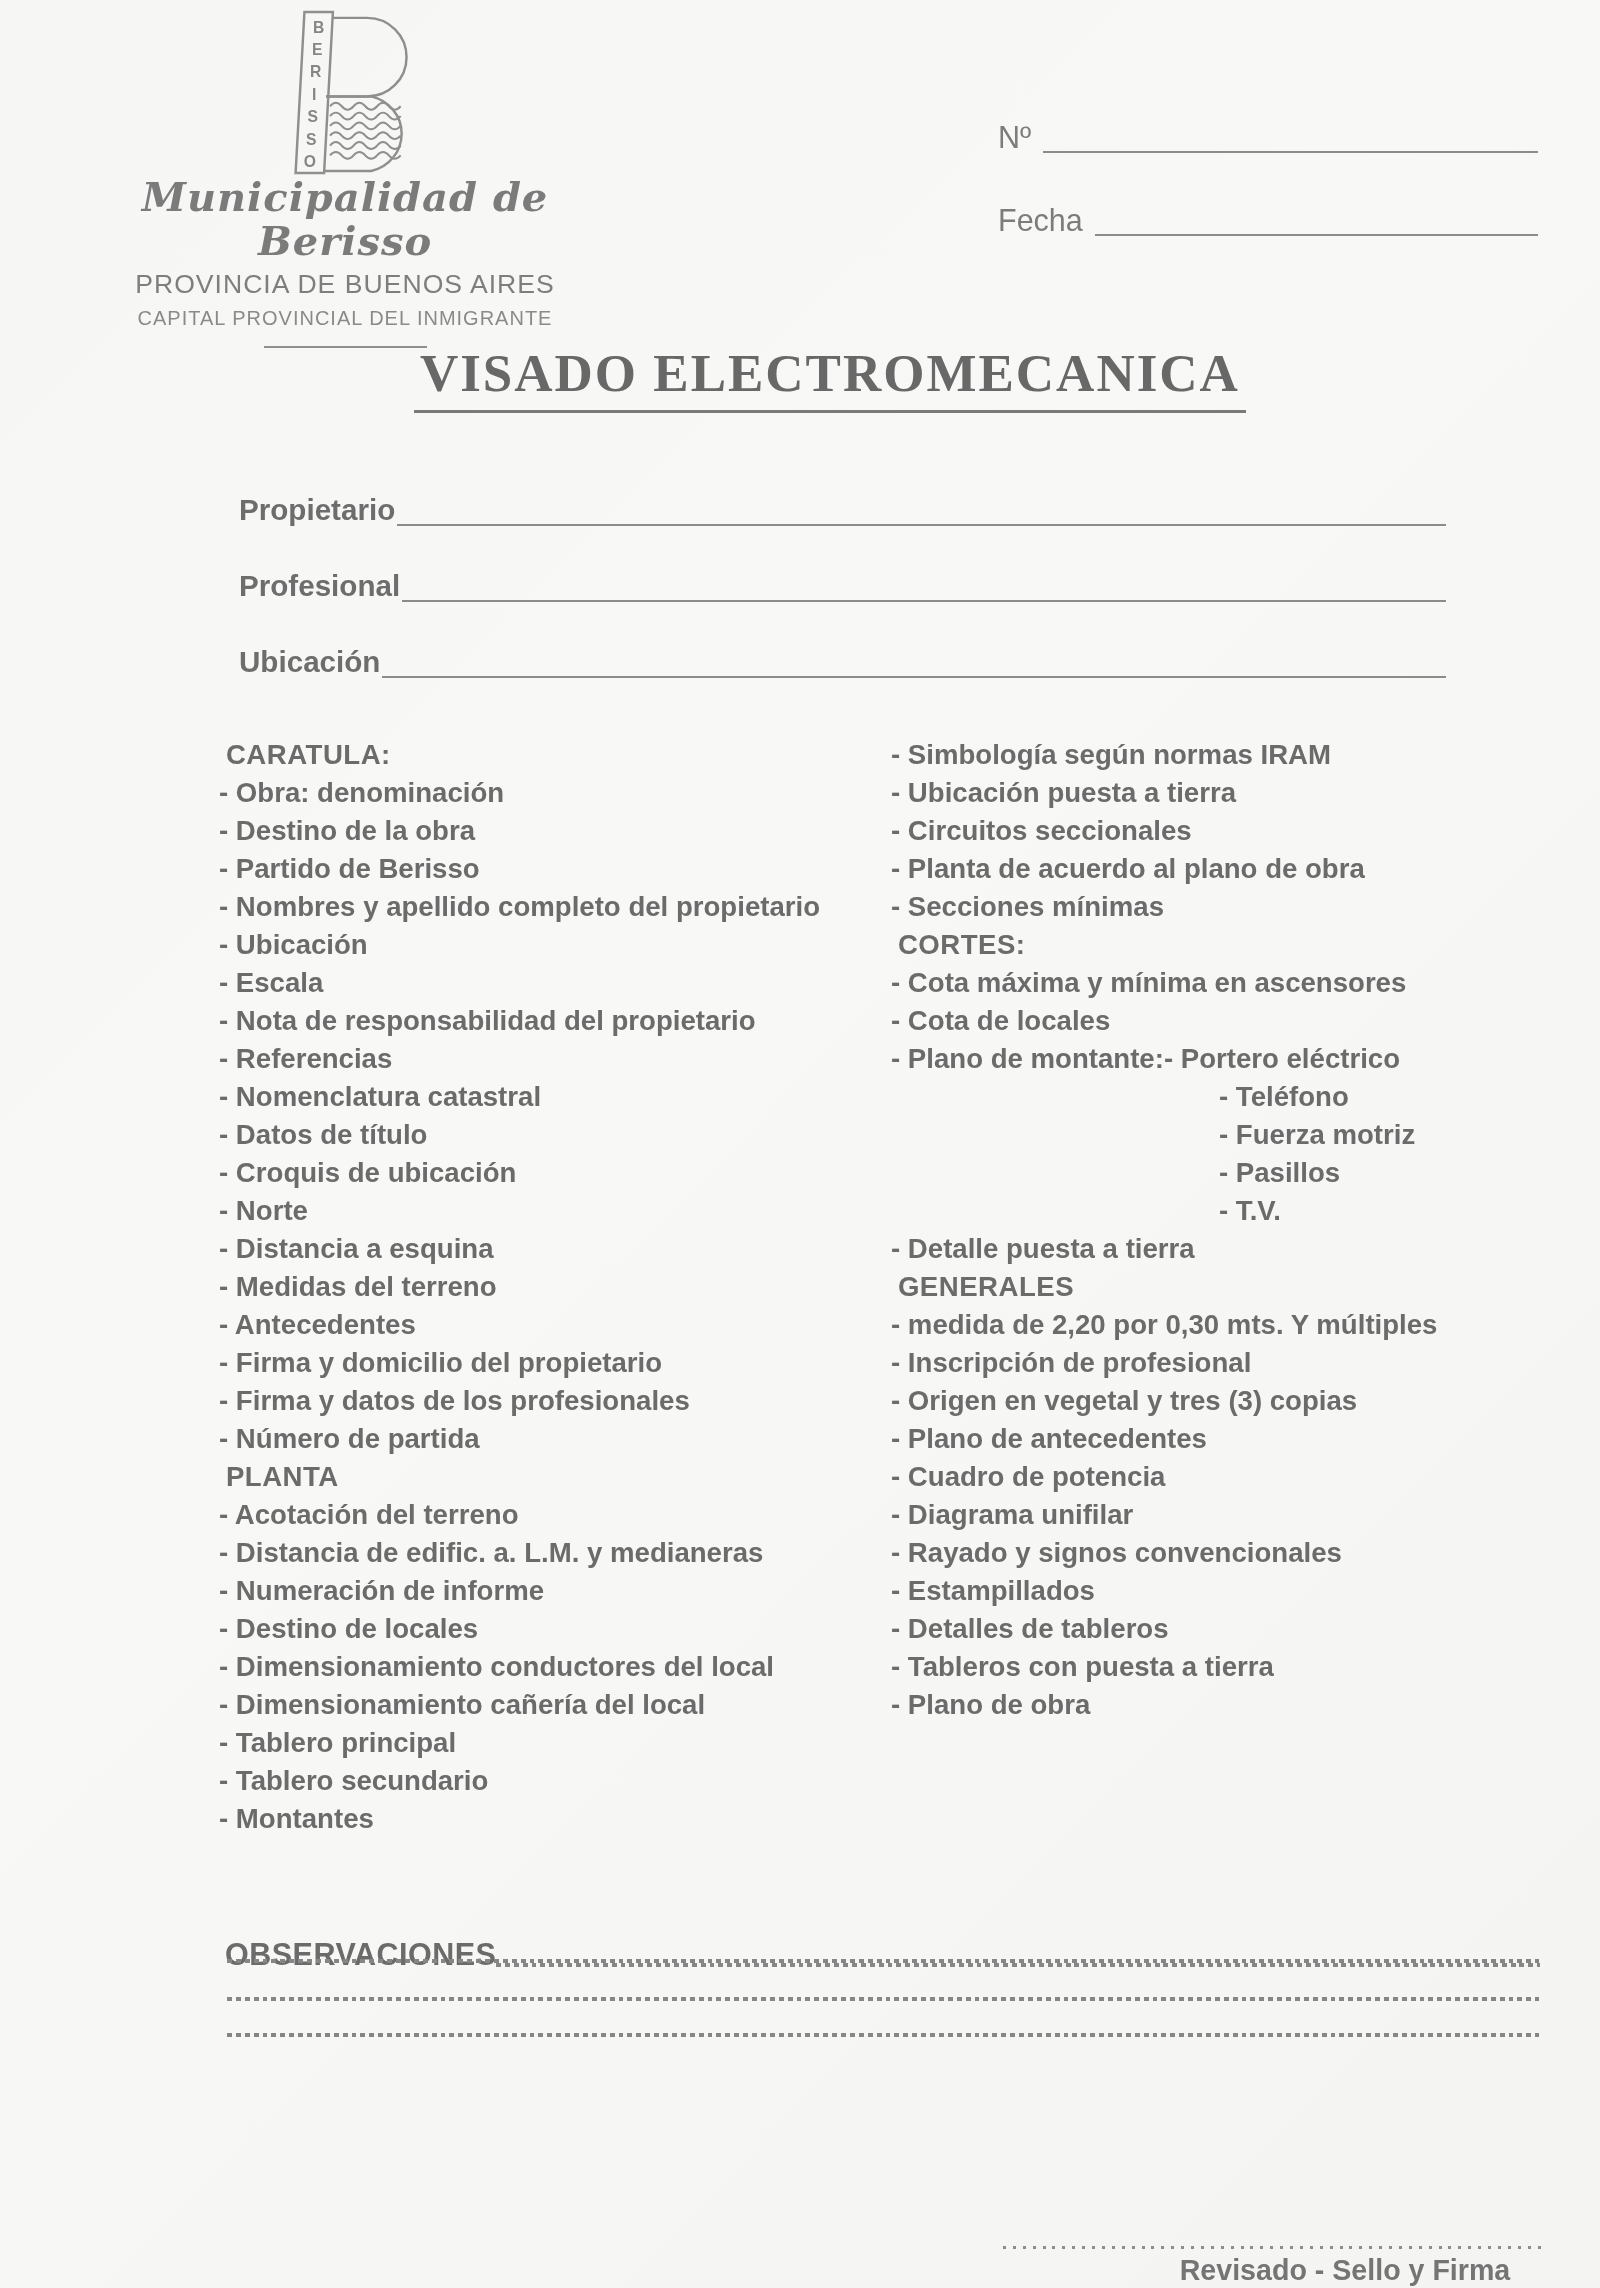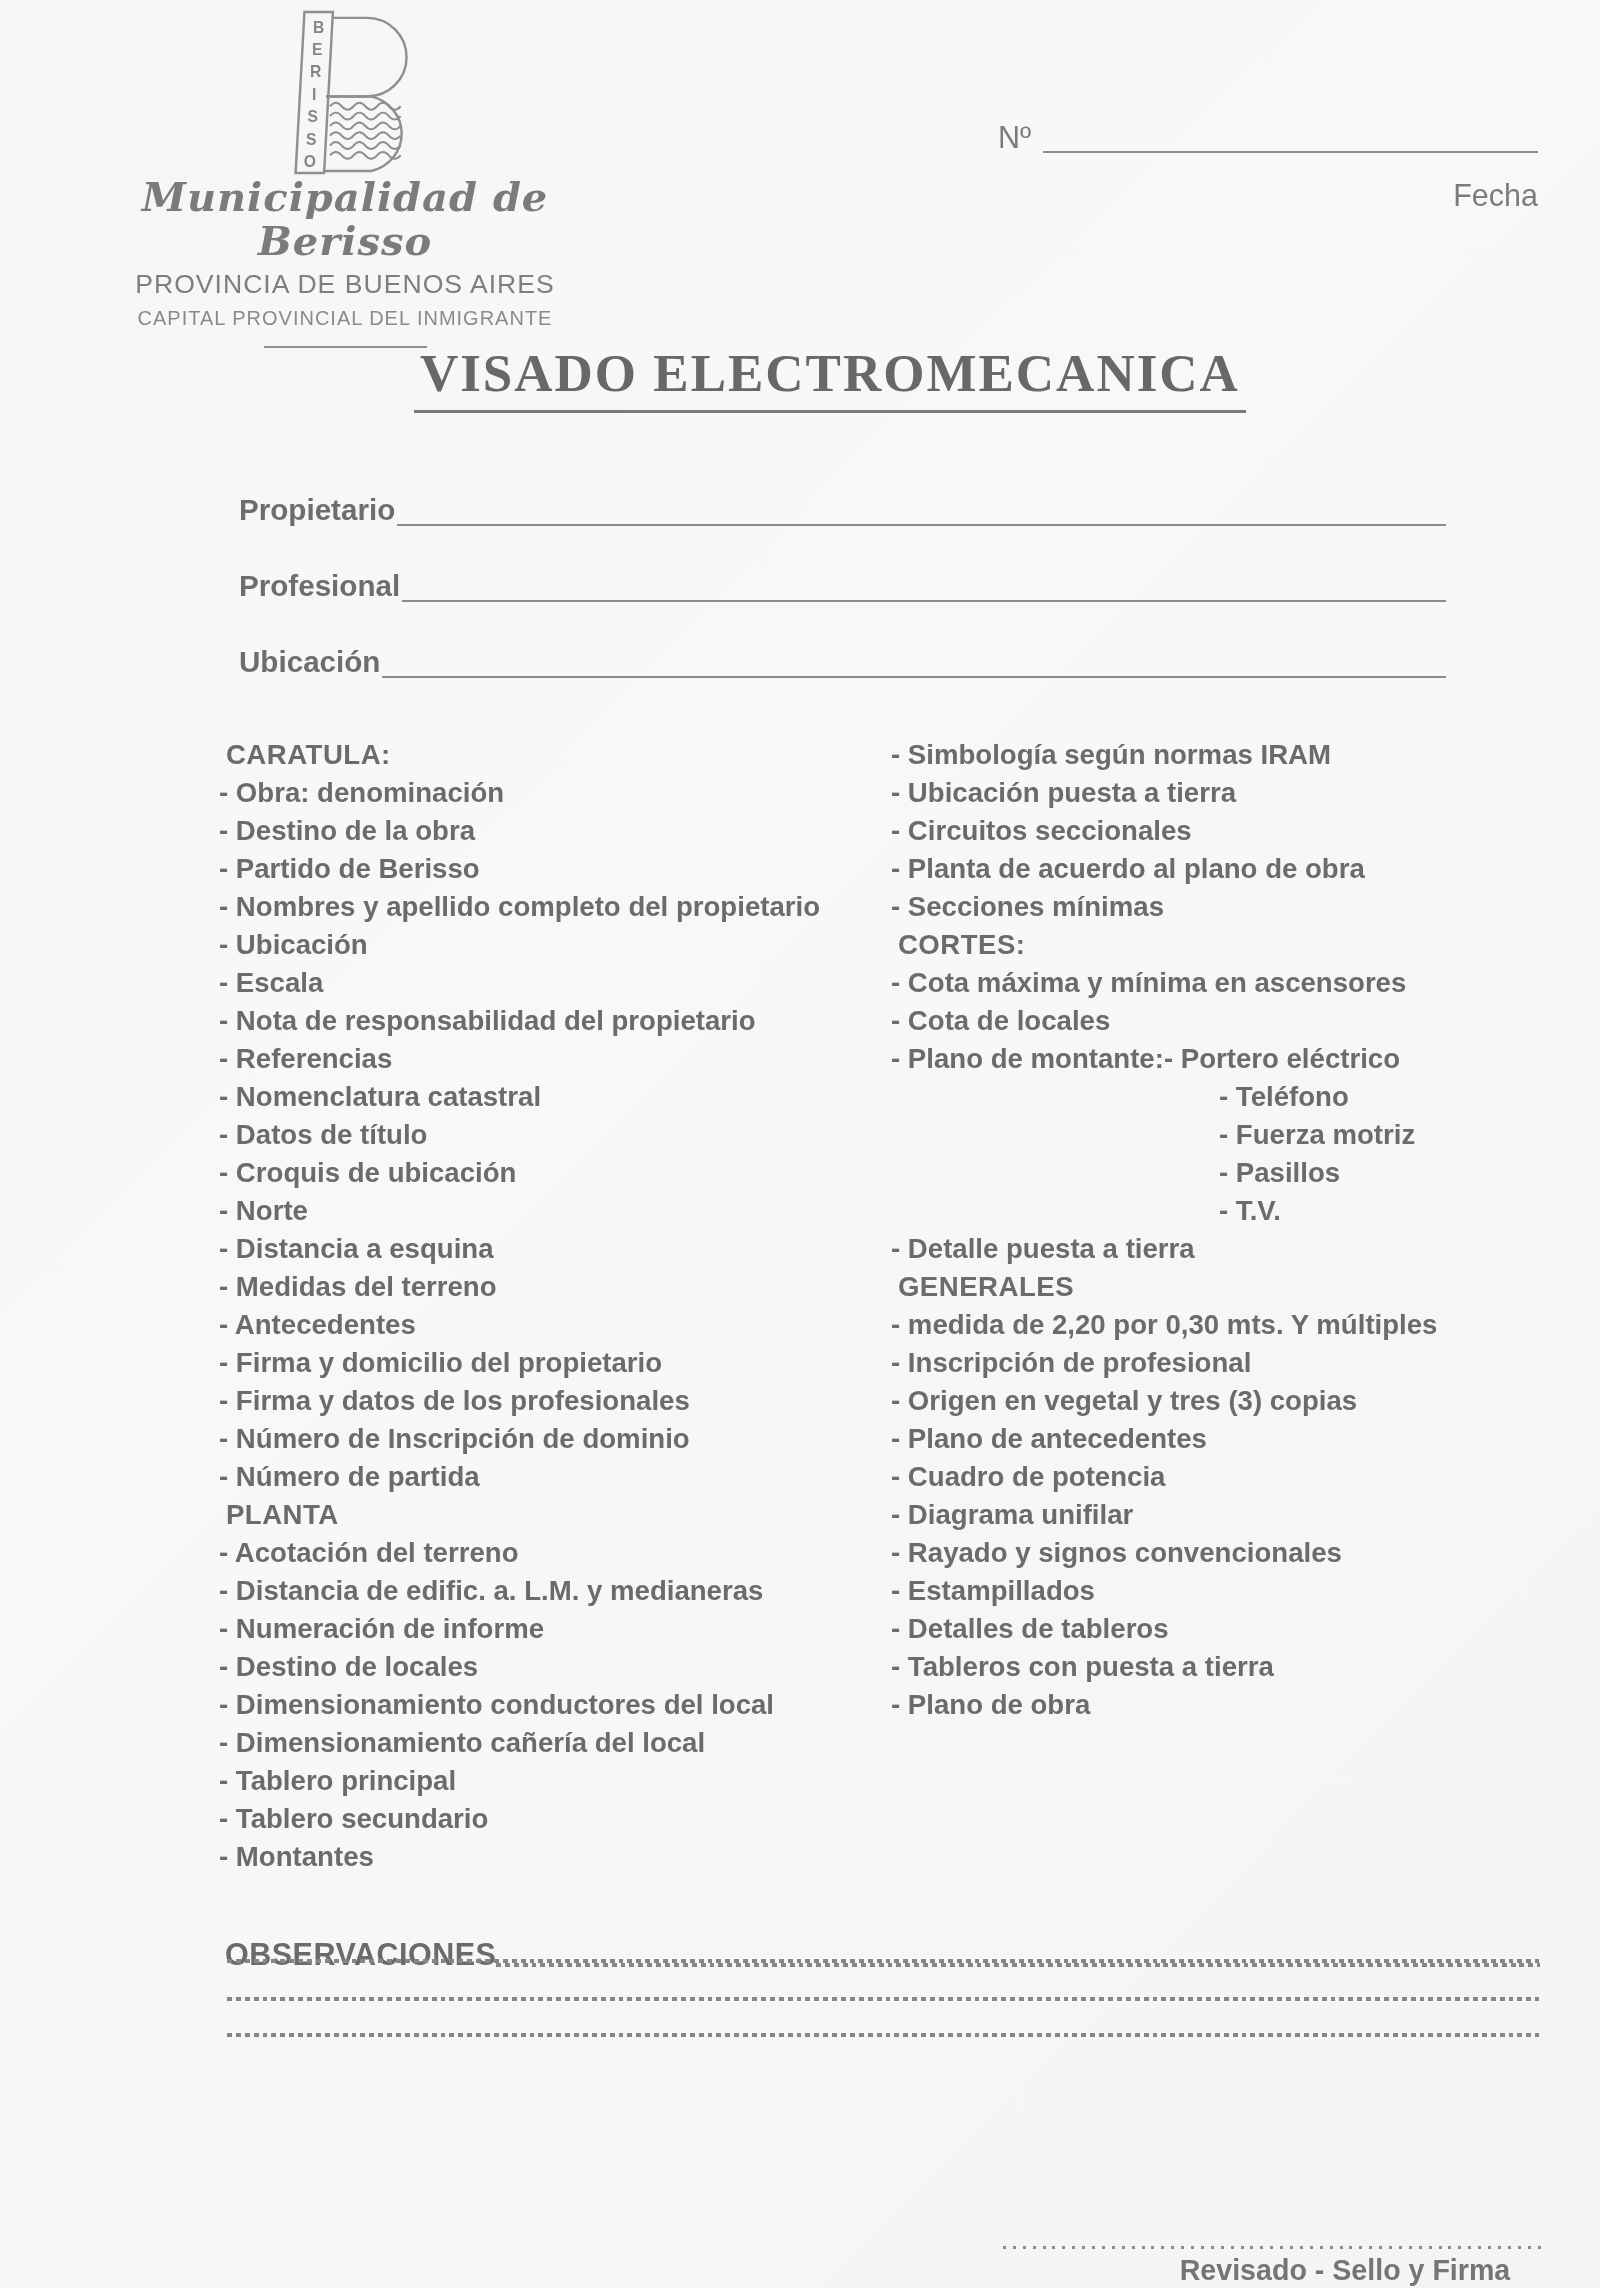--- a/index.html
+++ b/index.html
@@ -25,21 +25,21 @@
     font-size:40px;color:#7b7b7b;letter-spacing:1px;line-height:1.1;
   }
   .province{font-size:26.6px;color:#7e7e7e;letter-spacing:1px;margin-top:5.9px;}
   .tagline{font-size:20px;color:#8a8a8a;letter-spacing:1px;margin-top:6.9px;}
   .header-rule{width:163px;height:2.5px;background:#8f8f8f;margin:15.8px auto 0 auto;}
   
   .meta-row{position:absolute;left:998px;width:540px;display:flex;align-items:flex-end;gap:11.8px;
             font-size:30.5px;color:#7c7c7c;}
   .meta-row .write-line{flex:1;border-bottom:2px solid #8c8c8c;height:35px;margin-bottom:2px;}
   #numero-row{top:116px;}
-  #fecha-row{top:178px;flex-direction:column;}
+  #fecha-row{top:199px;}
   
   .title-wrap{position:absolute;left:414px;top:343px;width:906px;text-align:left;}
   .page-title{
     display:inline-block;
     font-family:"Liberation Serif",serif;font-weight:bold;
     font-size:53px;color:#686868;letter-spacing:2px;
     border-bottom:3.9px solid #7a7a7a;padding:0 5.9px 6.9px 5.9px;
   }
   
   .field-row{position:absolute;left:239px;width:1207px;display:flex;align-items:flex-end;
@@ -143,21 +143,20 @@
       <div class="cl-row">- Referencias</div>
       <div class="cl-row">- Nomenclatura catastral</div>
       <div class="cl-row">- Datos de título</div>
       <div class="cl-row">- Croquis de ubicación</div>
       <div class="cl-row">- Norte</div>
       <div class="cl-row">- Distancia a esquina</div>
       <div class="cl-row">- Medidas del terreno</div>
       <div class="cl-row">- Antecedentes</div>
       <div class="cl-row">- Firma y domicilio del propietario</div>
       <div class="cl-row">- Firma y datos de los profesionales</div>
-      <div class="cl-row">- Número de Inscripción de dominio</div>
       <div class="cl-row">- Número de partida</div>
       <div class="cl-row cl-header">PLANTA</div>
       <div class="cl-row">- Acotación del terreno</div>
       <div class="cl-row">- Distancia de edific. a. L.M. y medianeras</div>
       <div class="cl-row">- Numeración de informe</div>
       <div class="cl-row">- Destino de locales</div>
       <div class="cl-row">- Dimensionamiento conductores del local</div>
       <div class="cl-row">- Dimensionamiento cañería del local</div>
       <div class="cl-row">- Tablero principal</div>
       <div class="cl-row">- Tablero secundario</div>

